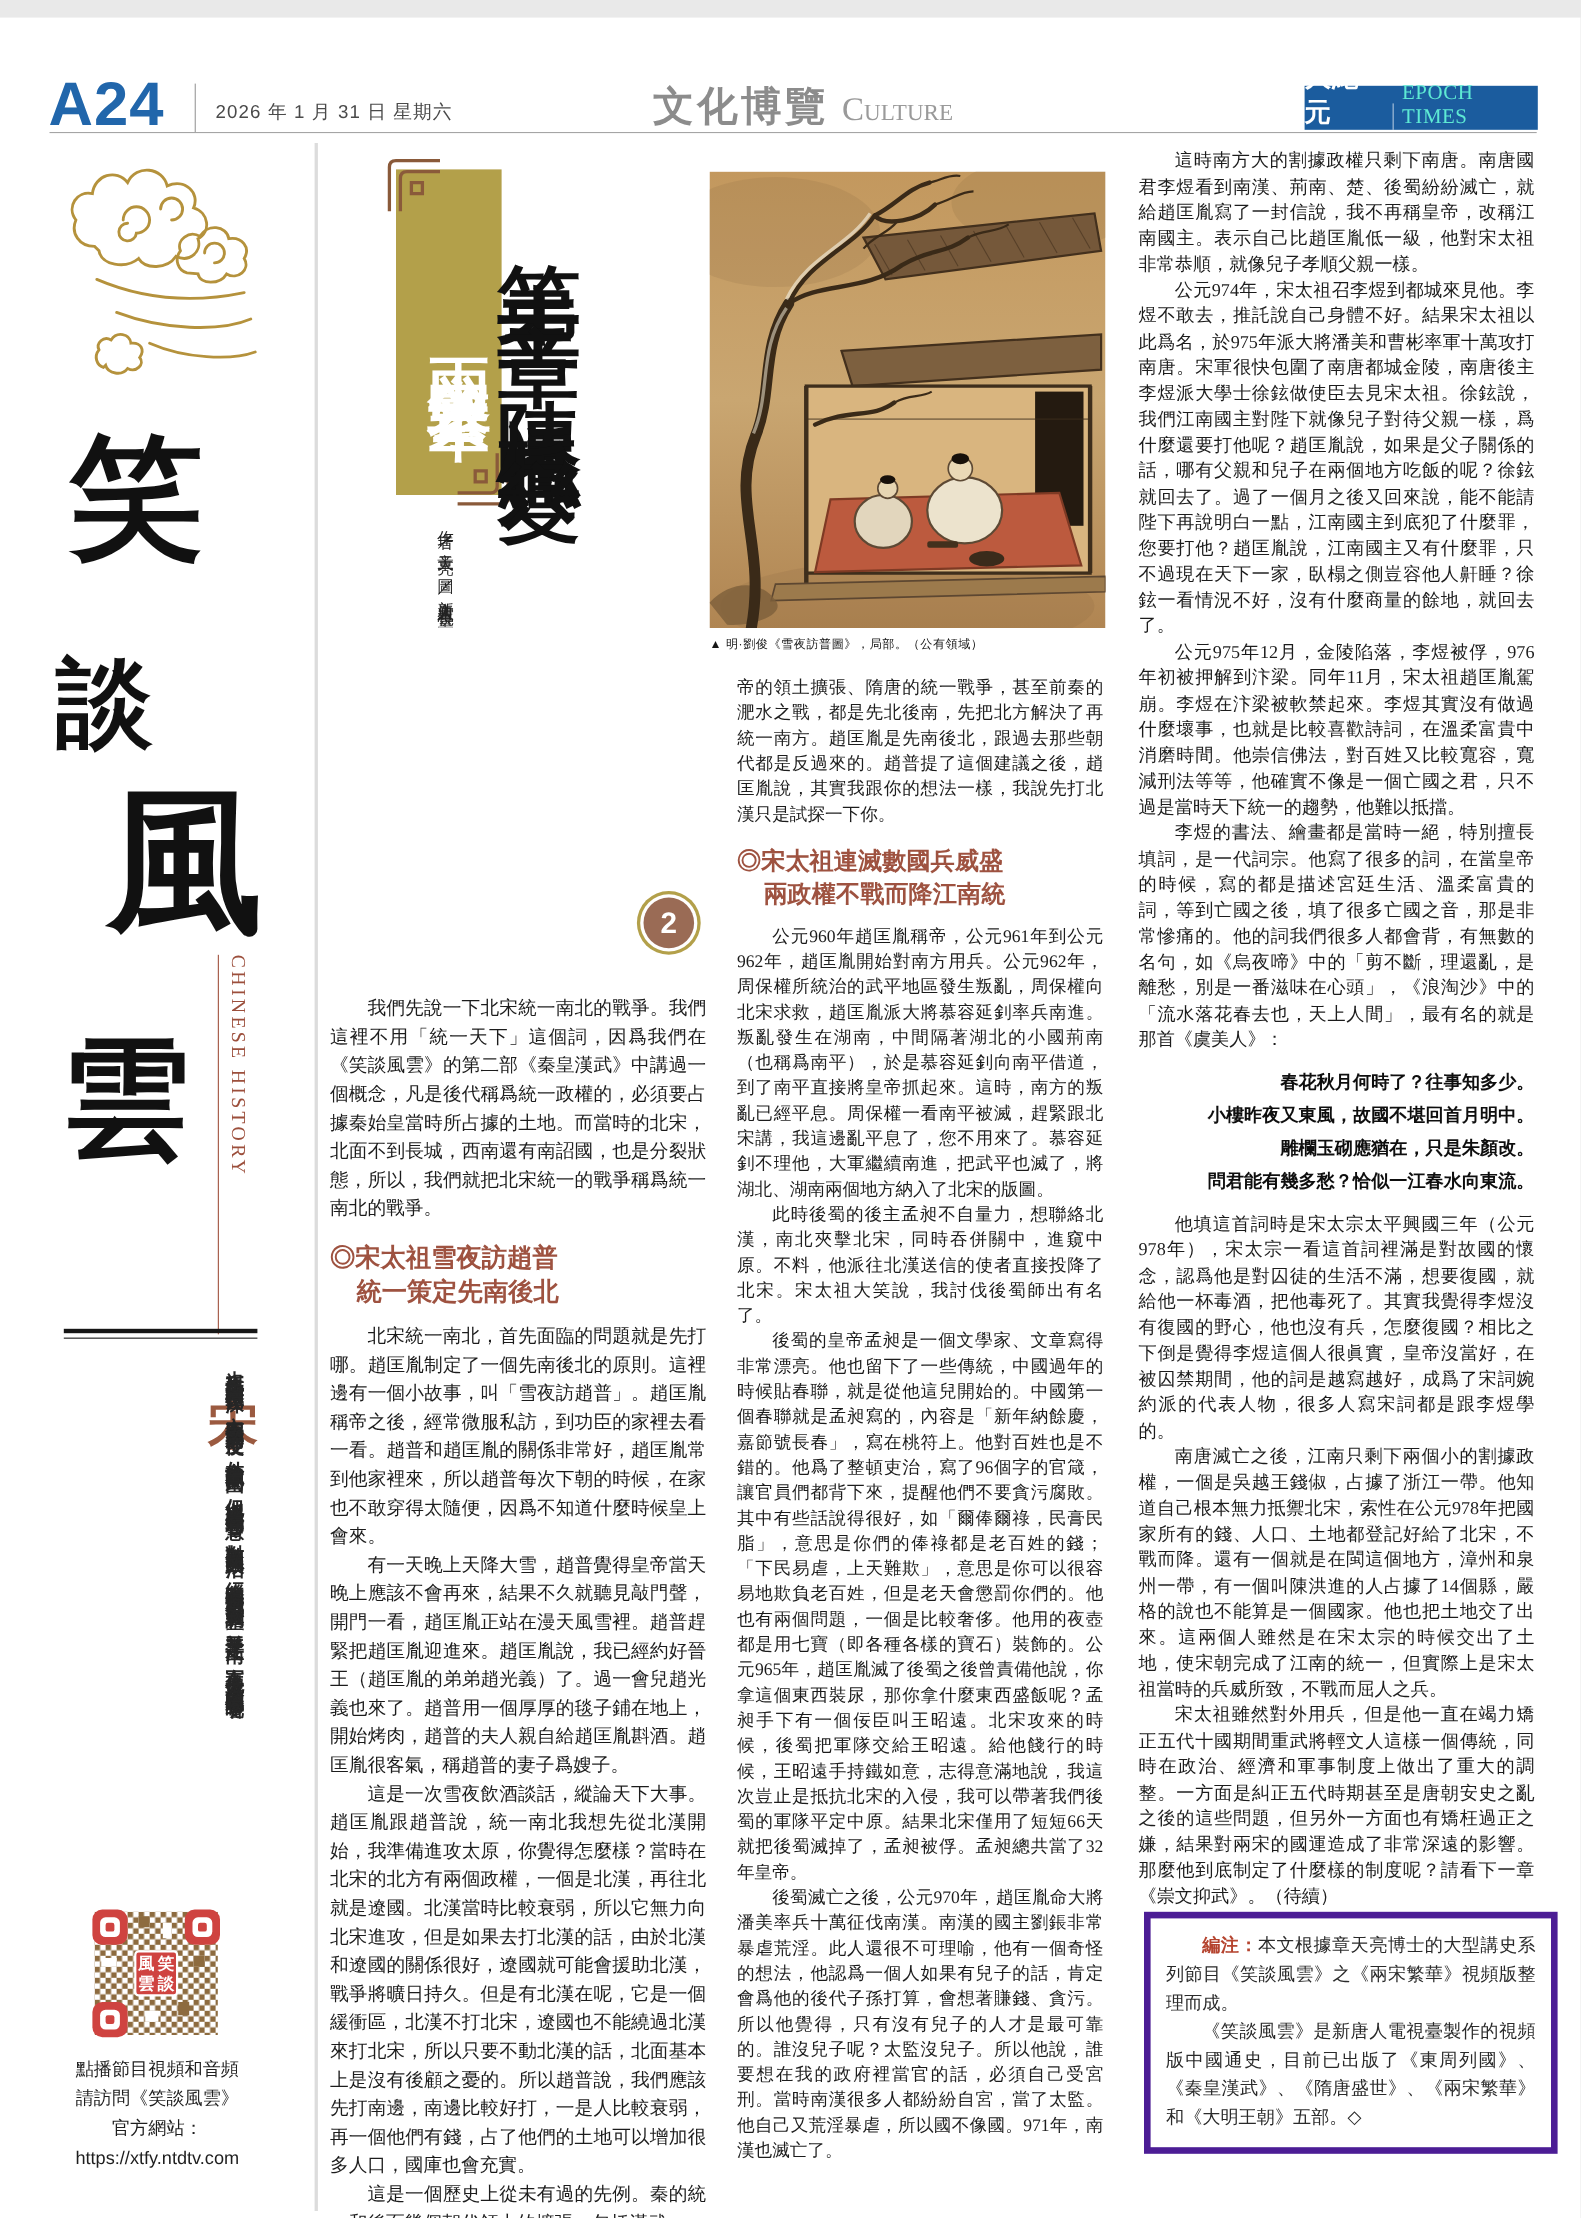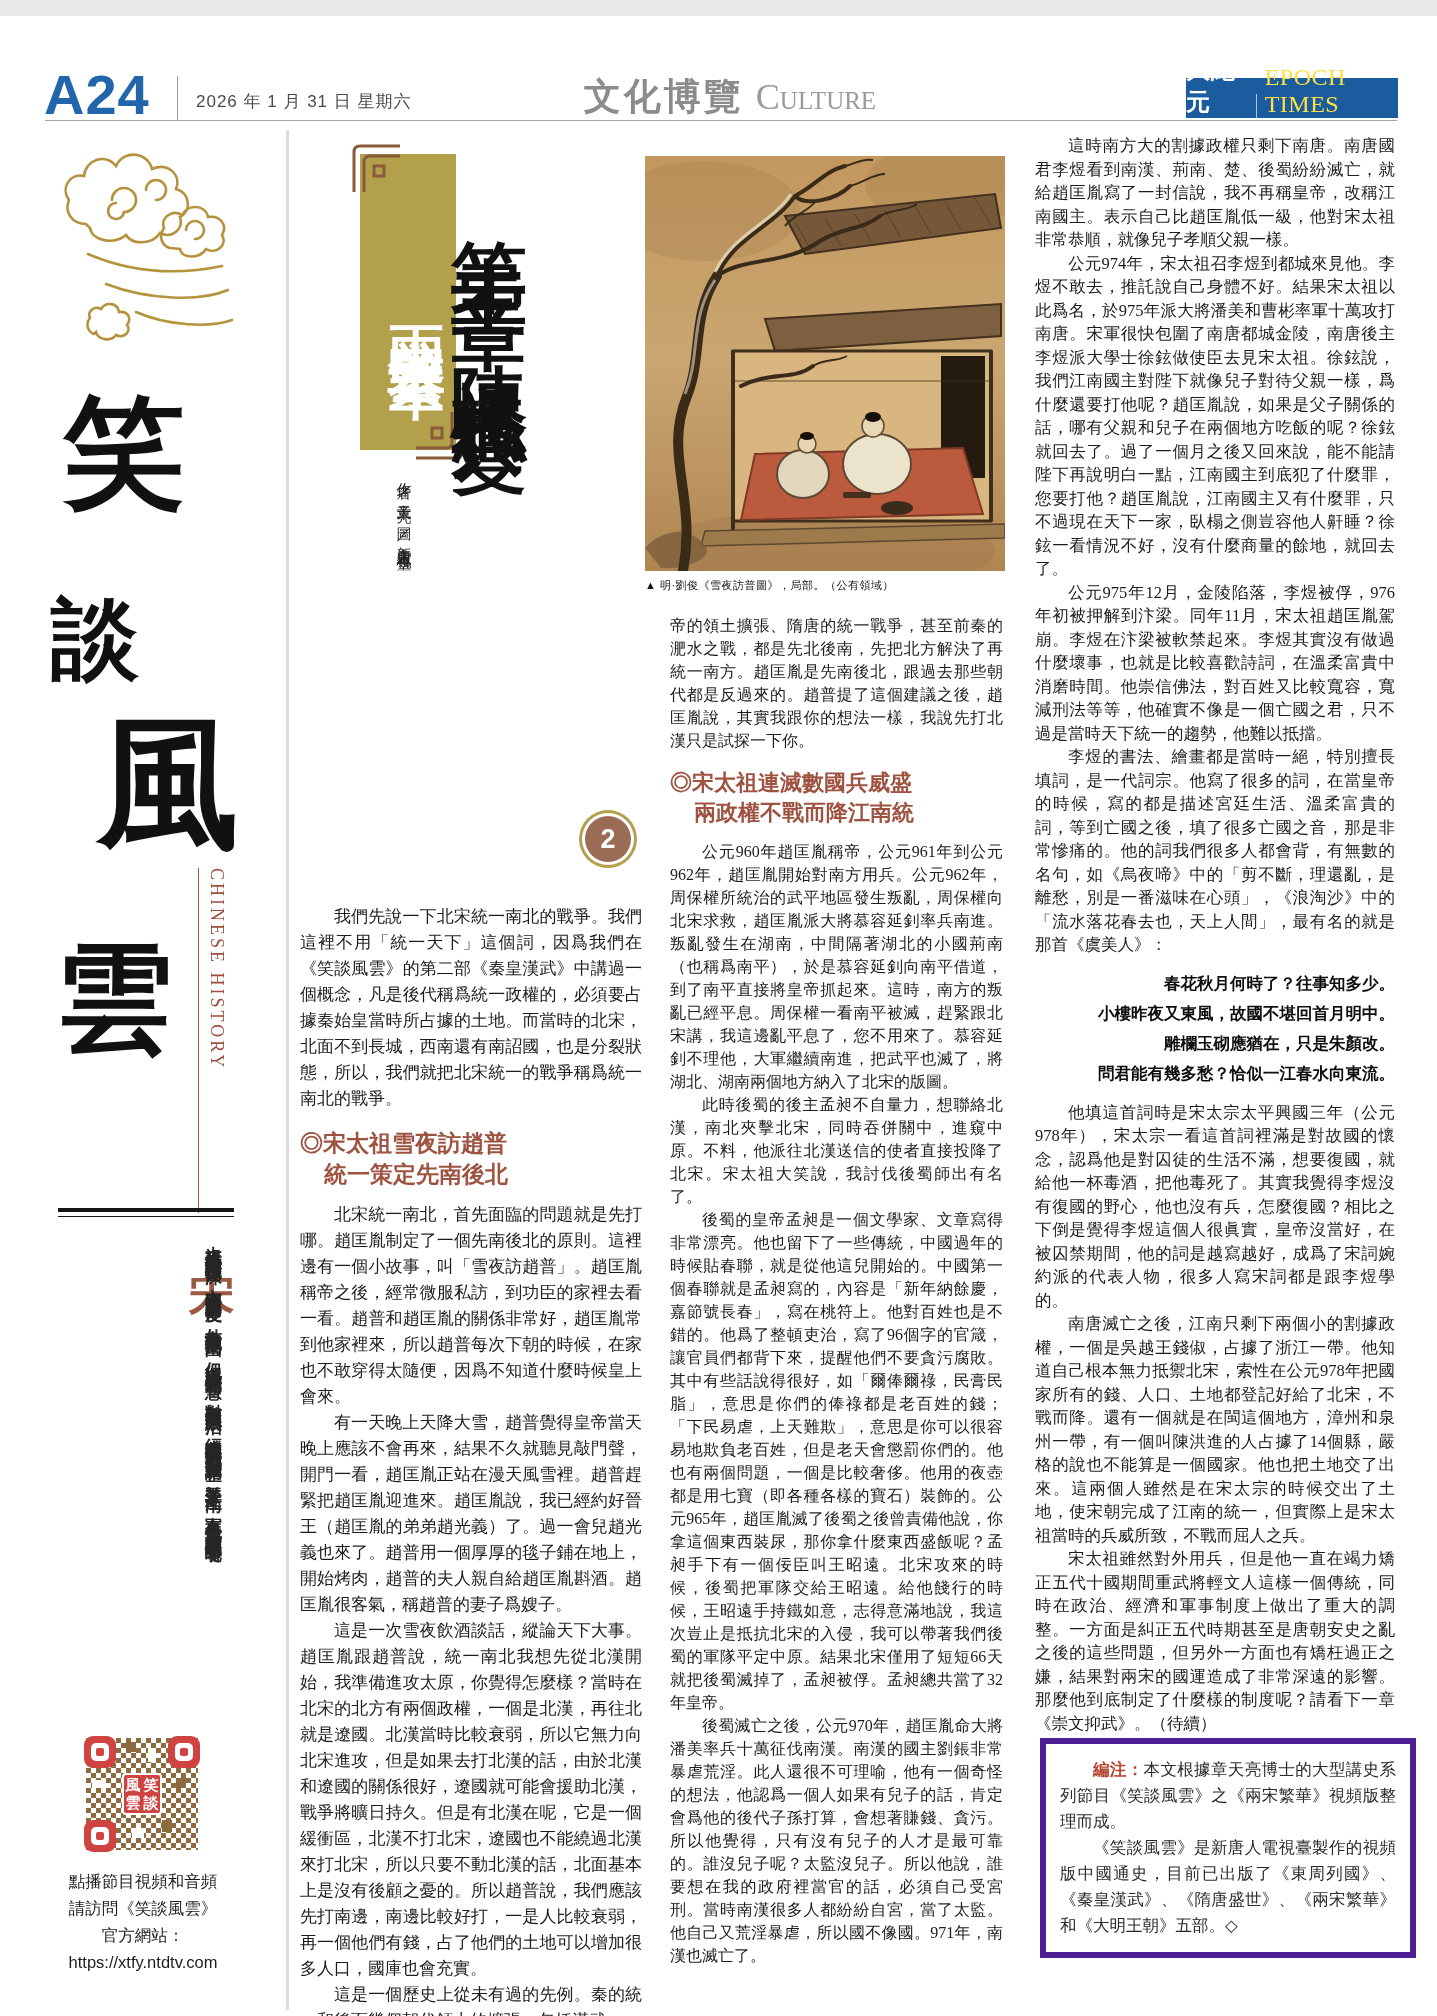--- a/index.html
+++ b/index.html
@@ -8,25 +8,25 @@
   .abs{position:absolute;}
 
   
   .page-label{left:44px;top:46px;font-family:"Liberation Sans","DejaVu Sans",sans-serif;
               font-size:56px;font-weight:800;color:#2166ab;letter-spacing:1px;}
   .hdr-vline{left:177px;top:60px;width:0;height:44px;border-left:1.5px solid #999;}
   .hdr-date{left:196px;top:74px;font-family:"Liberation Sans","DejaVu Sans",sans-serif;
             font-size:17px;color:#4a4a4a;letter-spacing:1px;}
   .hdr-center{left:560px;top:56px;width:340px;display:flex;align-items:baseline;justify-content:center;gap:12px;}
   .hdr-sec-cn{font-family:"Liberation Sans","DejaVu Sans",sans-serif;font-size:37px;font-weight:900;color:#8c8c8c;letter-spacing:3px;}
-  .hdr-sec-en{font-family:"Liberation Serif","DejaVu Serif",serif;font-variant:small-caps;font-size:36px;color:#9a9a9a;}
+  .hdr-sec-en{font-family:"Liberation Serif","DejaVu Serif",serif;font-variant:small-caps;font-size:30px;color:#9a9a9a;}
   .brand-box{left:1186px;top:62px;width:212px;height:40px;background:#1b5c9e;display:flex;align-items:flex-end;justify-content:center;gap:8px;}
   .brand-cn{color:#fff;font-weight:900;font-size:24px;letter-spacing:1px;font-family:"Liberation Serif","DejaVu Serif",serif;}
   .brand-sep{width:1px;height:24px;background:rgba(255,255,255,.65);}
-  .brand-en{color:#fde047;font-family:"Liberation Serif","DejaVu Serif",serif;font-size:24px;letter-spacing:.5px;}
+  .brand-en{color:#5eead4;font-family:"Liberation Serif","DejaVu Serif",serif;font-size:19px;letter-spacing:.5px;}
   .hdr-rule{left:45px;top:104px;width:1352px;height:0;border-top:1.5px solid #a5a5a5;}
 
   
   .side-divider{left:286px;top:114px;width:3px;height:1880px;background:#dcdcdc;}
   .clouds{left:52px;top:112px;}
   .callig{left:45px;top:356px;width:195px;height:760px;}
   .callig span{position:absolute;font-family:"DejaVu Serif","Liberation Serif",serif;font-weight:700;color:#111;}
   .cal-1{left:18px;top:0;font-size:122px;}
   .cal-2{left:6px;top:208px;font-size:88px;}
   .cal-3{left:52px;top:318px;font-size:142px;}

